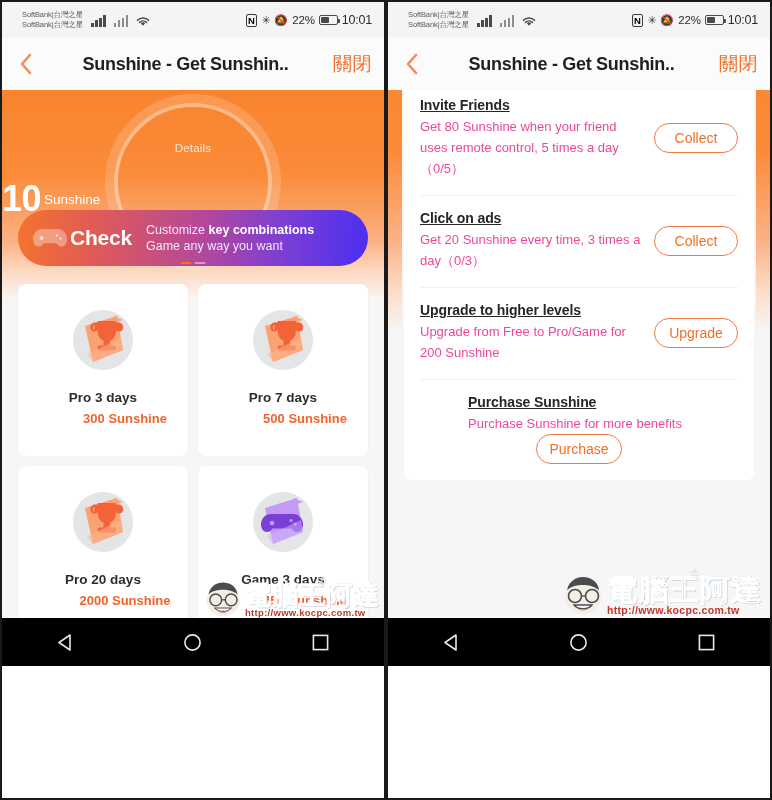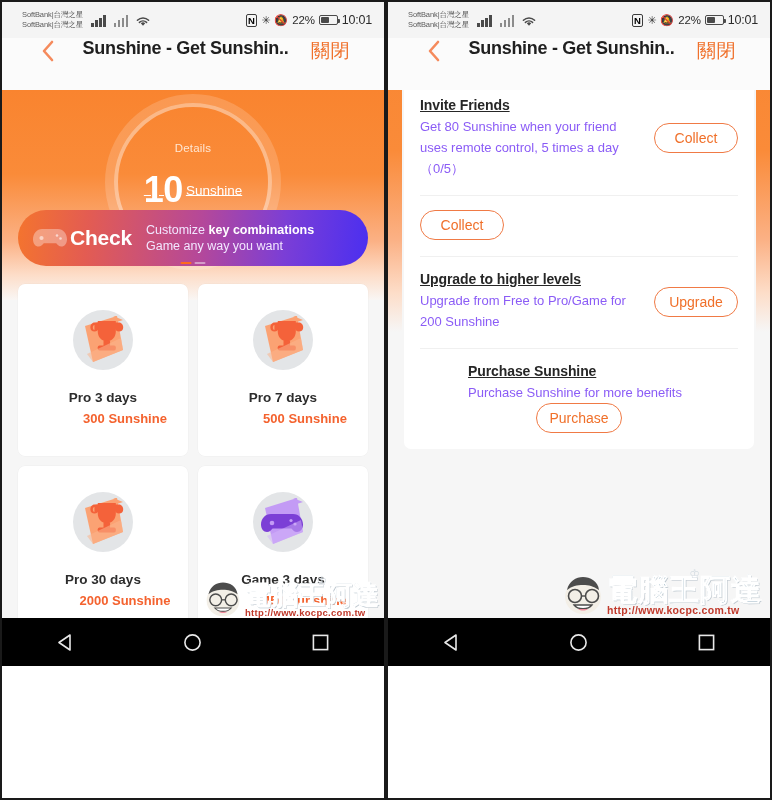--- a/index.html
+++ b/index.html
@@ -23,32 +23,32 @@
   .sb-right { margin-left:auto; display:flex; align-items:center; gap:4px; padding-right:4px; }
   .sb-ic { font-size:11px; color:#3c3c3c; line-height:1; }
   .sb-nfc { font-size:9.5px; border:1.2px solid #3c3c3c; border-radius:2px; padding:0 1.5px; font-weight:bold; line-height:11px; }
   .sb-pct { font-size:11.5px; color:#2b2b2b; letter-spacing:-0.2px; }
   .sb-batt { width:19px; height:10px; border:1.3px solid #4a4a4a; border-radius:2px; position:relative; display:flex; align-items:center; }
   .sb-batt:after { content:""; position:absolute; right:-3.3px; top:2.6px; width:2px; height:4px; background:#4a4a4a; border-radius:0 1px 1px 0; }
   .sb-batt span { display:block; width:8px; height:6px; background:#4a4a4a; margin-left:1.5px; border-radius:1px; }
   .sb-time { font-size:12.5px; color:#2b2b2b; letter-spacing:-0.2px; }
 
   
-  .appbar { height:52px; background:#fbfbfb; display:flex; align-items:flex-start; padding:0 32px; position:relative; z-index:5; }
+  .appbar { height:52px; background:#fbfbfb; display:flex; align-items:center; padding:0 10px; position:relative; z-index:5; }
   .back-ic { width:26px; height:26px; display:flex; align-items:center; justify-content:center; cursor:pointer; }
   .app-title { flex:1; text-align:center; font-size:18px; font-weight:bold; color:#1f1f1f; letter-spacing:-0.3px; }
   .close-btn { font-size:19px; color:#f0702a; font-weight:500; letter-spacing:0.5px; cursor:pointer; padding-right:2px; }
 
   
   .hero { position:relative; height:210px; background:linear-gradient(180deg,#f9842f 0%,#fa8b39 40%,#fbb185 72%,#fdddc8 88%,#f9f6f4 100%); }
   .ring-wrap { position:absolute; left:50%; top:4px; transform:translateX(-50%); width:176px; height:176px; }
   .ring-out { position:absolute; inset:0; border-radius:50%; border:9px solid rgba(255,255,255,0.17); }
   .ring-in { position:absolute; inset:9px; border-radius:50%; border:4px solid rgba(255,255,255,0.42); }
   .hero-label { position:absolute; top:52px; width:100%; text-align:center; font-size:11.5px; color:#ffe6d2; letter-spacing:0.2px; }
-  .hero-amt { position:absolute; top:79px; width:100%; text-align:center; color:#ffffff;text-decoration:underline; }
+  .hero-amt { position:absolute; top:88px; width:100%; text-align:left; color:#ffffff; }
   .hero-amt .num { font-size:36px; font-weight:bold; letter-spacing:-0.5px; vertical-align:middle; }
   .hero-amt .unit { font-size:13.5px; margin-left:3px; vertical-align:middle; }
   .collect-btn { position:absolute; left:50%; transform:translateX(-50%); top:140px; width:118px; height:30px;
     background:#fde2a6; border-radius:16px; display:flex; align-items:center; justify-content:center;
     font-size:14px; color:#4a3a1c; cursor:pointer; }
 
   
   .banner { position:absolute; left:16px; right:16px; top:208px; height:56px; border-radius:28px;
     background:linear-gradient(95deg,#f4742e 0%,#e35c52 20%,#b54899 52%,#7b3ed6 76%,#4b2ff0 100%);
     display:flex; align-items:center; padding:0 14px; overflow:hidden; cursor:pointer; }
@@ -73,21 +73,21 @@
   .rbg { position:absolute; inset:0; background:#f6f6f6; }
   .rbg:before { content:""; position:absolute; left:0; top:0; width:14px; height:330px;
     background:linear-gradient(180deg,#f9842f 0%,#fa8b39 45%,#fbb185 72%,#fdddc8 88%,#f6f6f6 100%); }
   .rbg:after { content:""; position:absolute; right:0; top:0; width:14px; height:330px;
     background:linear-gradient(180deg,#f9842f 0%,#fa8b39 45%,#fbb185 72%,#fdddc8 88%,#f6f6f6 100%); }
   .tasklist { position:absolute; left:16px; right:16px; top:10px; background:#ffffff; border-radius:7px; padding:0 16px; }
   .task { display:flex; align-items:center; padding:14px 0 16px; border-bottom:1px solid #f0f0f0; }
   .task:last-child { border-bottom:none;flex-direction:column; }
   .task-txt { flex:1; padding-right:8px; }
   .task-title { font-size:14px; font-weight:bold; color:#262626; letter-spacing:-0.1px;text-decoration:underline; }
-  .task-desc { font-size:13px; color:#8b5cf6; line-height:21px; margin-top:3px; }
+  .task-desc { font-size:13px; color:#ec4899; line-height:21px; margin-top:3px; }
   .task-btn { flex:none; min-width:84px; height:30px; padding:0 12px; border:1.3px solid #f07a45; border-radius:16px;
     color:#f0702a; font-size:14px; display:flex; align-items:center; justify-content:center; background:#fff; cursor:pointer; }
 
   
   .navbar { height:48px; background:#000000; display:flex; align-items:center; justify-content:space-around; position:relative; z-index:6; }
   .nav-ic { cursor:pointer; display:flex; align-items:center; justify-content:center; width:54px; height:48px; }
 
   
   .wm { position:absolute; bottom:2px; right:8px; display:flex; align-items:flex-end; z-index:4; pointer-events:none; }
   .wm-face { width:44px; height:44px; flex:none; }
@@ -238,21 +238,21 @@
               <g fill="#f4623a" transform="translate(22,16) scale(0.82)">
                 <path d="M18 6h22v13c0 7-5 12-11 12S18 26 18 19z"></path>
                 <path d="M14 8h5v6c0 3-2 5-5 5s-5-2-5-5 2-6 5-6zm0 3c-1.3 0-2 1.2-2 3s.7 3 2 3z"></path>
                 <path d="M44 8h-5v6c0 3 2 5 5 5s5-2 5-5-2-6-5-6z"></path>
                 <rect x="25" y="30" width="8" height="7"></rect>
                 <rect x="18" y="36" width="22" height="6" rx="2"></rect>
               </g>
               <path d="M26 54 L32 62 L62 50 L60 38 Z" fill="#fbb48c" opacity="0.55"></path>
             </svg>
           </div>
-          <div class="pname">Pro 30 days</div>
+          <div class="pname">Pro 20 days</div>
           <div class="pprice">2000 Sunshine</div>
         </div>
 
         <div class="pcard">
           <div class="pic">
             <svg width="84" height="84" viewBox="0 0 84 84">
               <circle cx="42" cy="40" r="30" fill="#e3e5e7"></circle>
               <path d="M24 26 L56 16 L62 50 L32 62 Z" fill="#c39bf5"></path>
               <path d="M52 16 l4 0 l0 6 l6 -2" fill="#c39bf5"></path>
               <g transform="translate(20,28)">
@@ -366,20 +366,24 @@
             <div class="task-btn">Check in</div>
           </div>
           <div class="task">
             <div class="task-txt">
               <div class="task-title">Invite Friends</div>
               <div class="task-desc">Get 80 Sunshine when your friend uses remote control, 5 times a day（0/5）</div>
             </div>
             <div class="task-btn">Collect</div>
           </div>
           <div class="task">
+            <div class="task-txt">
+              <div class="task-title">Click on ads</div>
+              <div class="task-desc">Get 20 Sunshine every time, 3 times a day（0/3）</div>
+            </div>
             <div class="task-btn">Collect</div>
           </div>
           <div class="task">
             <div class="task-txt">
               <div class="task-title">Upgrade to higher levels</div>
               <div class="task-desc">Upgrade from Free to Pro/Game for 200 Sunshine</div>
             </div>
             <div class="task-btn">Upgrade</div>
           </div>
           <div class="task">

